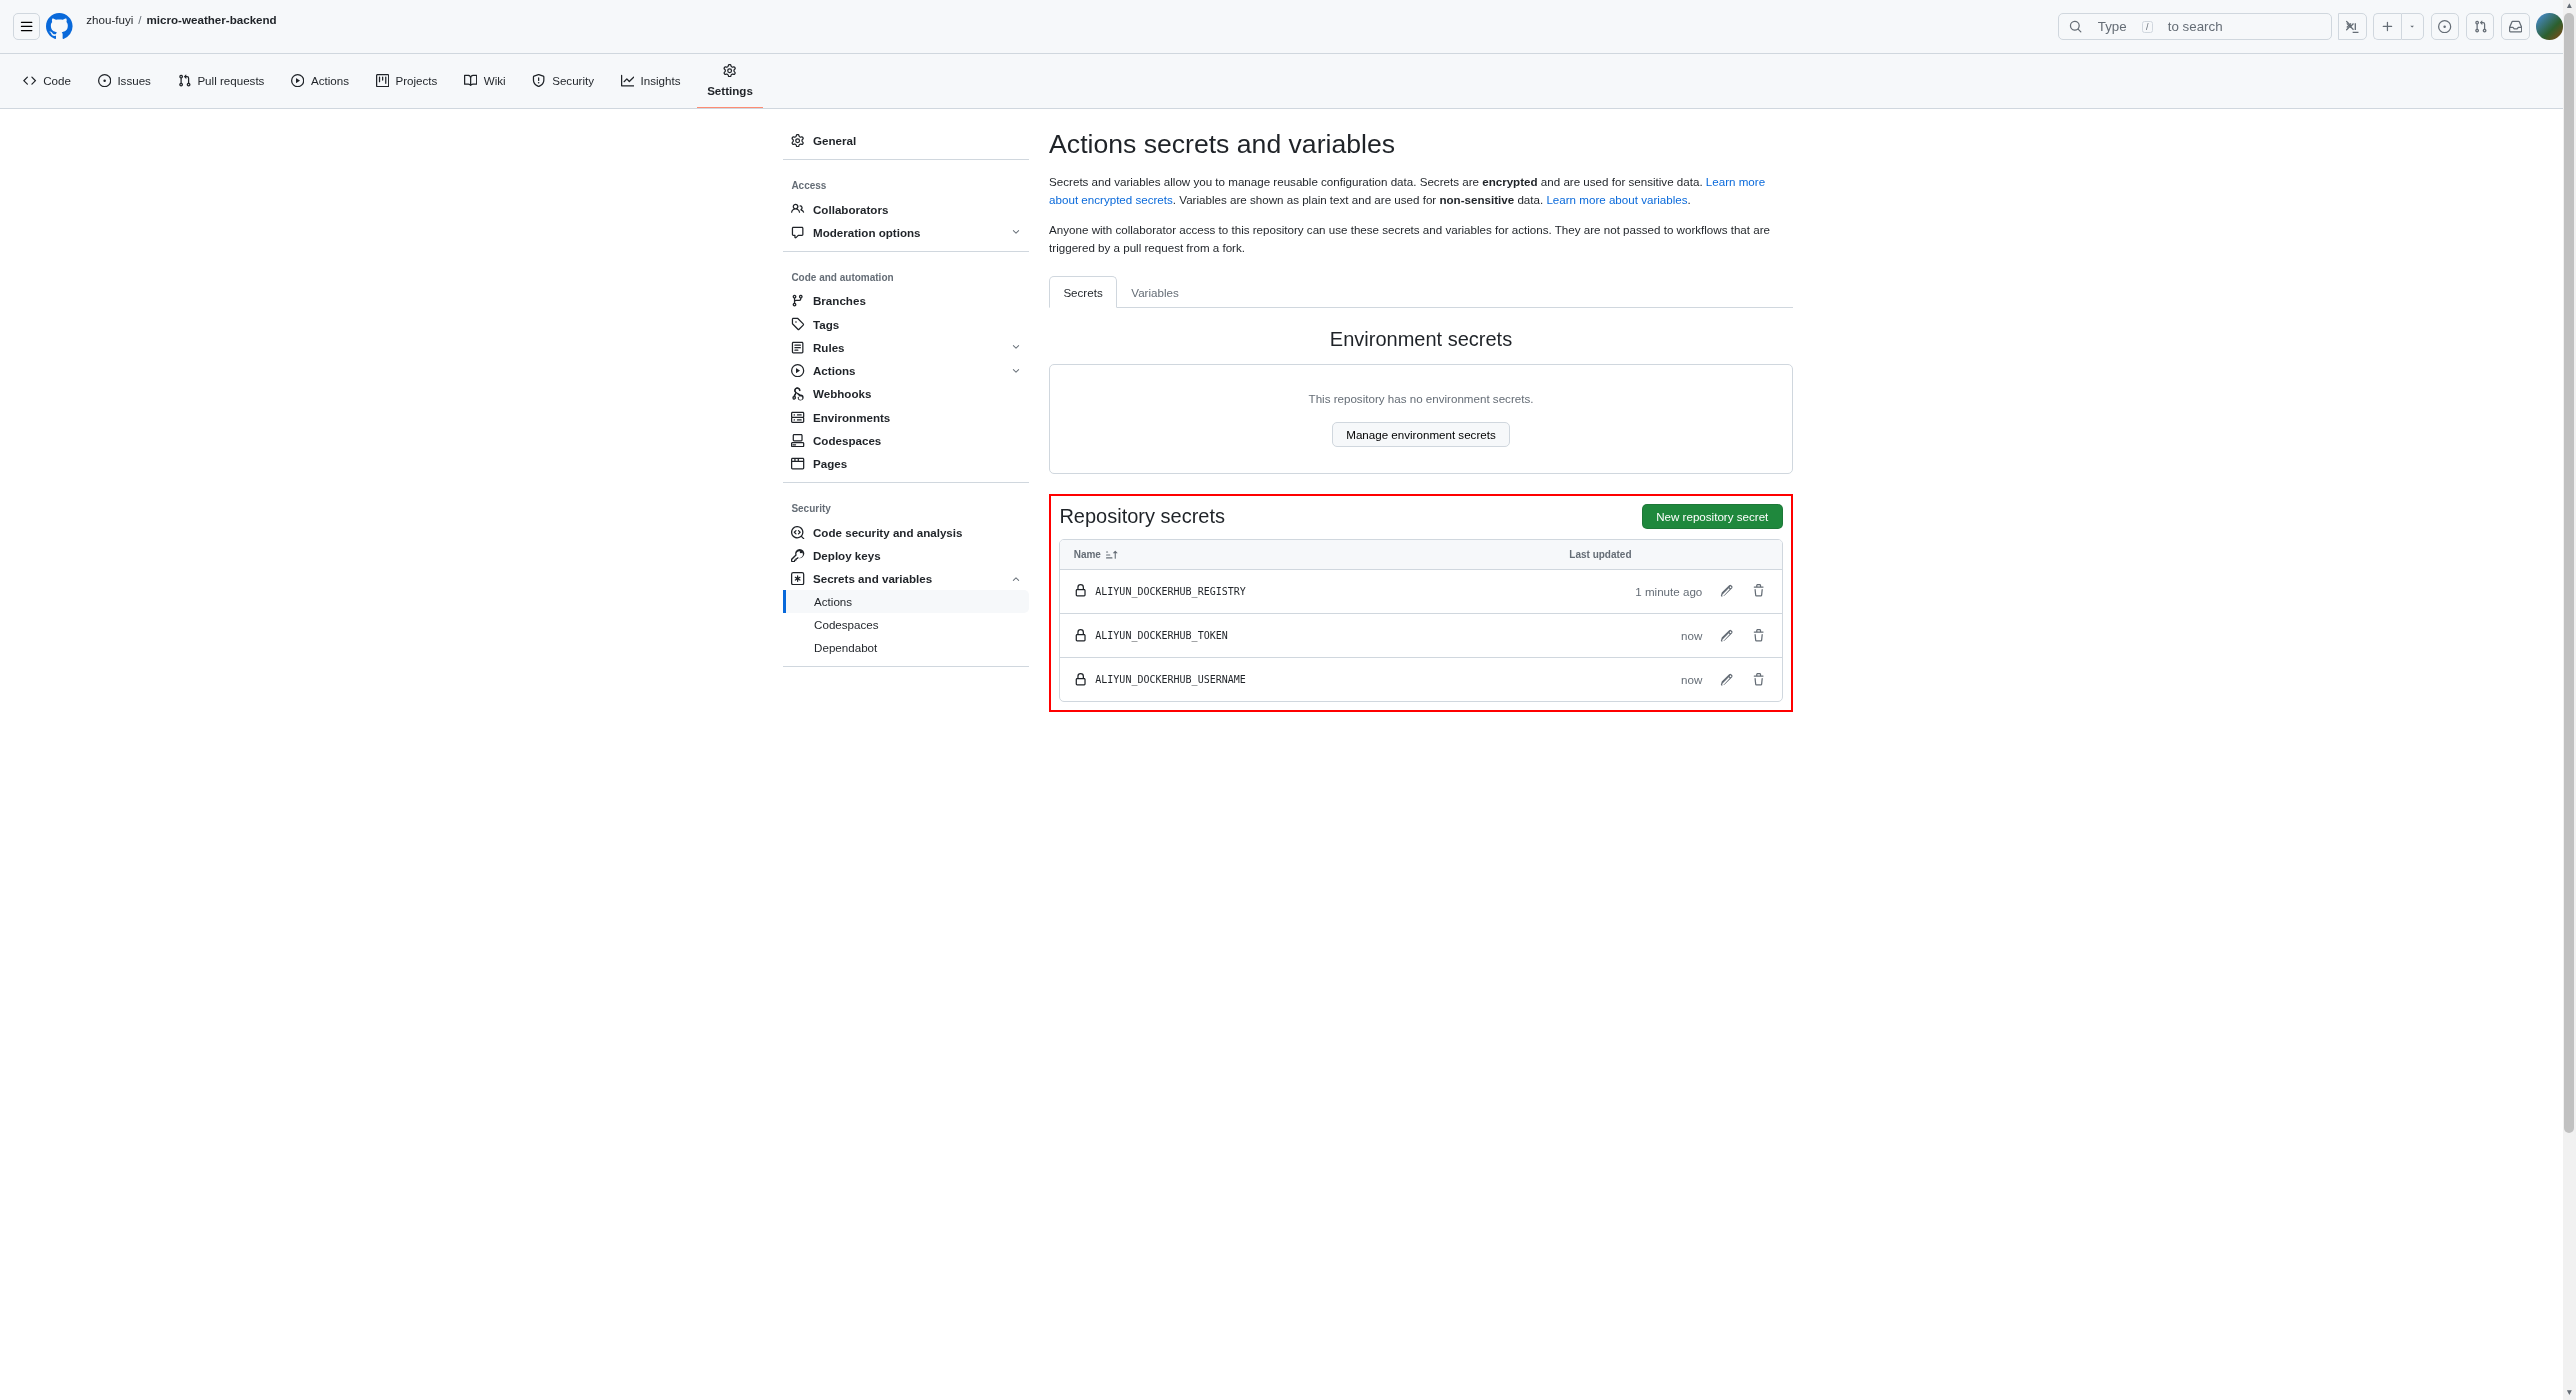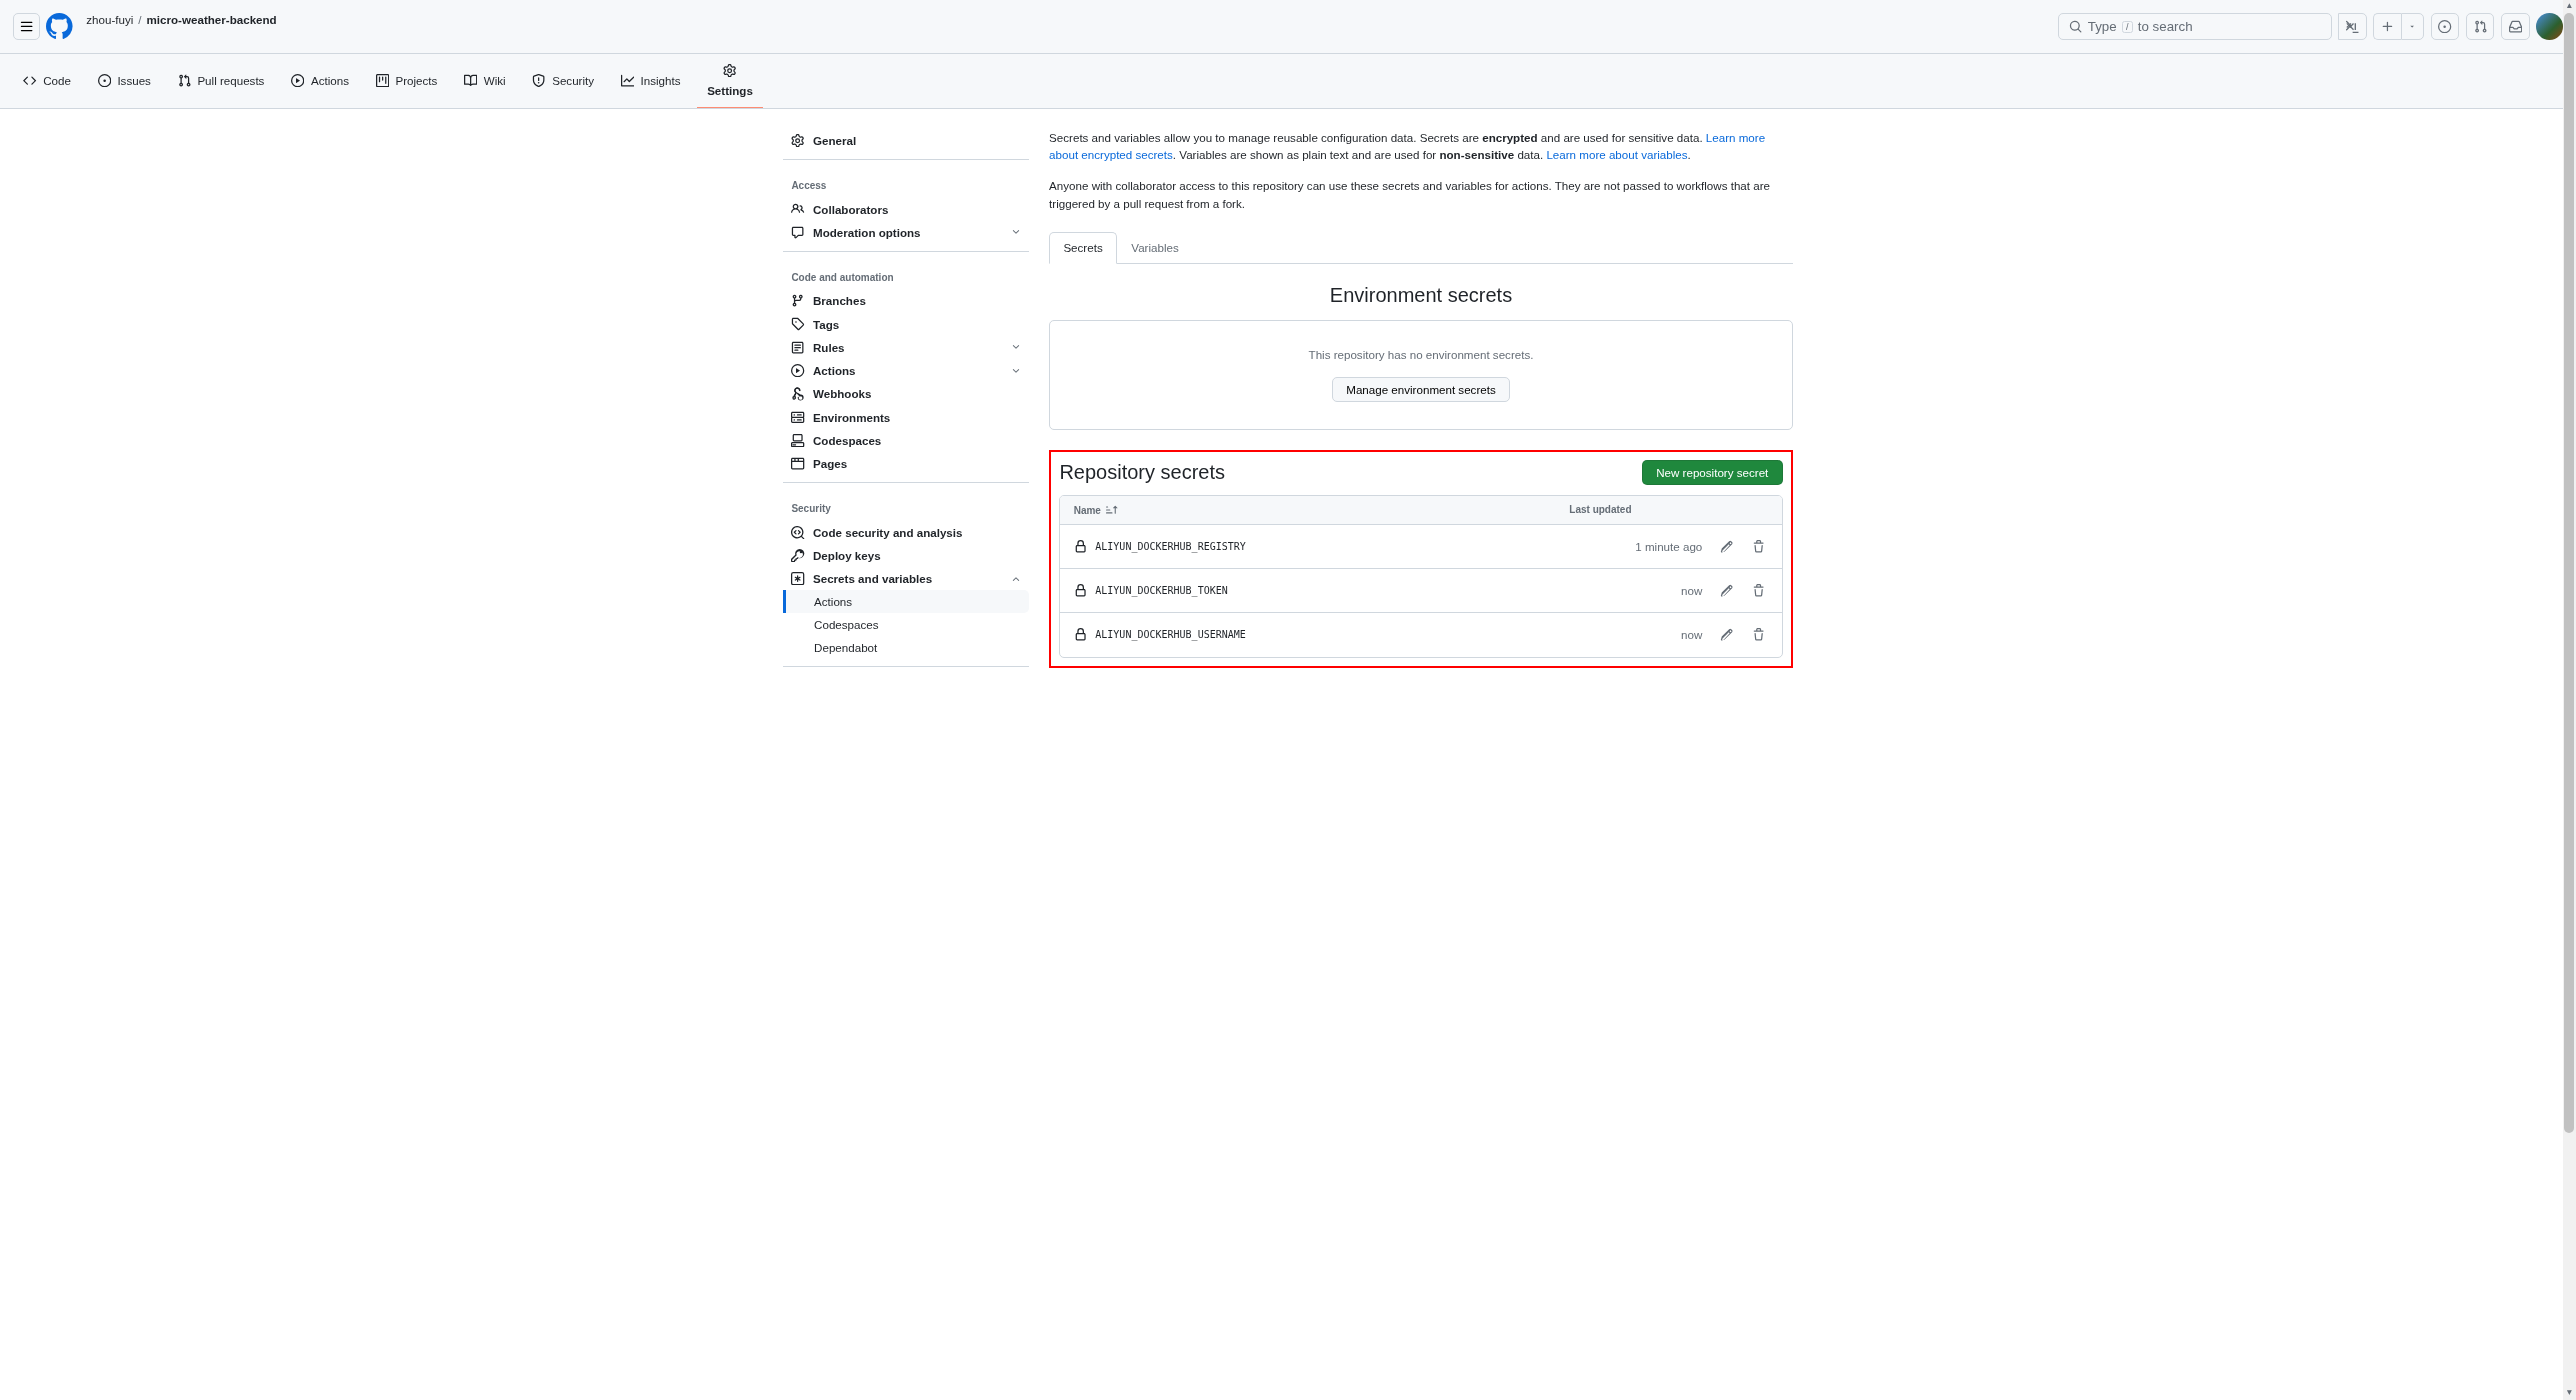--- a/index.html
+++ b/index.html
@@ -7,21 +7,21 @@
 a { color: #0969da; text-decoration: none; }
 
 
 .header { display: flex; align-items: flex-start; padding: 13.3px 13.3px; background: #f6f8fa; border-bottom: 0.8px solid #d0d7de; gap: 6.6px; }
 .menu-btn { width: 26.6px; height: 26.6px; border: 0.8px solid #d0d7de; border-radius: 5px; background: transparent; display: flex; align-items: center; justify-content: center; cursor: pointer; }
 .logo { width: 26.6px; height: 26.6px; display: flex; align-items: center; justify-content: center; }
 .breadcrumb { display: flex; align-items: center; gap: 5px; margin-left: 6.6px; font-size: 11.6px; }
 .breadcrumb .sep { color: #656d76; }
 .breadcrumb .repo { font-weight: 600; }
 .spacer { flex: 1; }
-.search { display: flex; align-items: center; border: 0.8px solid #d0d7de; border-radius: 5px; padding: 0 10px; height: 26.6px; width: 274px; background: #f6f8fa; color: #656d76; gap: 5px; }
+.search { display: flex; align-items: center; border: 0.8px solid #d0d7de; border-radius: 5px; padding: 0 10px; height: 26.6px; width: 274px; background: #f6f8fa; color: #656d76; gap: 15px; }
 .search .slash { border: 0.8px solid #d0d7de; border-radius: 2.5px; padding: 0 3.3px; font-size: 9px; }
 .hbtn { height: 26.6px; border: 0.8px solid #d0d7de; border-radius: 5px; background: #f6f8fa; display: flex; align-items: center; justify-content: center; padding: 0 6.6px; cursor: pointer; color: #656d76; }
 .hbtn-group .hbtn { border-radius: 0; border-right: none; }
 .hbtn-group .hbtn:first-child { border-radius: 5px 0 0 5px; }
 .hbtn-group .hbtn:last-child { border-radius: 0 5px 5px 0; border-right: 0.8px solid #d0d7de; }
 .hbtn-group { display: flex; }
 .avatar { width: 26.6px; height: 26.6px; border-radius: 50%; background: linear-gradient(135deg,#4a90e2,#2c5f2d 60%,#8b4513); }
 
 
 .repo-nav { display: flex; gap: 6.6px; padding: 0 13.3px; border-bottom: 0.8px solid #d0d7de; background: #f6f8fa; }
@@ -309,20 +309,21 @@
           <path class="oct" d="M3.22 10.78a.749.749 0 0 0 1.06 0L8 7.06l3.72 3.72a.749.749 0 1 0 1.06-1.06L8.53 5.47a.749.749 0 0 0-1.06 0L3.22 9.72a.749.749 0 0 0 0 1.06Z"></path>
         </svg>
       </div>
     <div class="side-sub active">Actions</div>
     <div class="side-sub">Codespaces</div>
     <div class="side-sub">Dependabot</div>
     <div class="side-divider"></div>
   </div>
 
   <div class="main">
+    <h1>Actions secrets and variables</h1>
     <div class="intro">
       <p>
         <span>Secrets and variables allow you to manage reusable configuration data. Secrets are </span><strong>encrypted</strong><span> and are used for sensitive data. </span><a>Learn more about encrypted secrets</a><span>. Variables are shown as plain text and are used for </span><strong>non-sensitive</strong><span> data. </span><a>Learn more about variables</a><span>.</span>
       </p>
       <p>Anyone with collaborator access to this repository can use these secrets and variables for actions. They are not passed to workflows that are triggered by a pull request from a fork.</p>
     </div>
 
     <div class="tabs">
       <div class="tab active">Secrets</div>
       <div class="tab">Variables</div>

